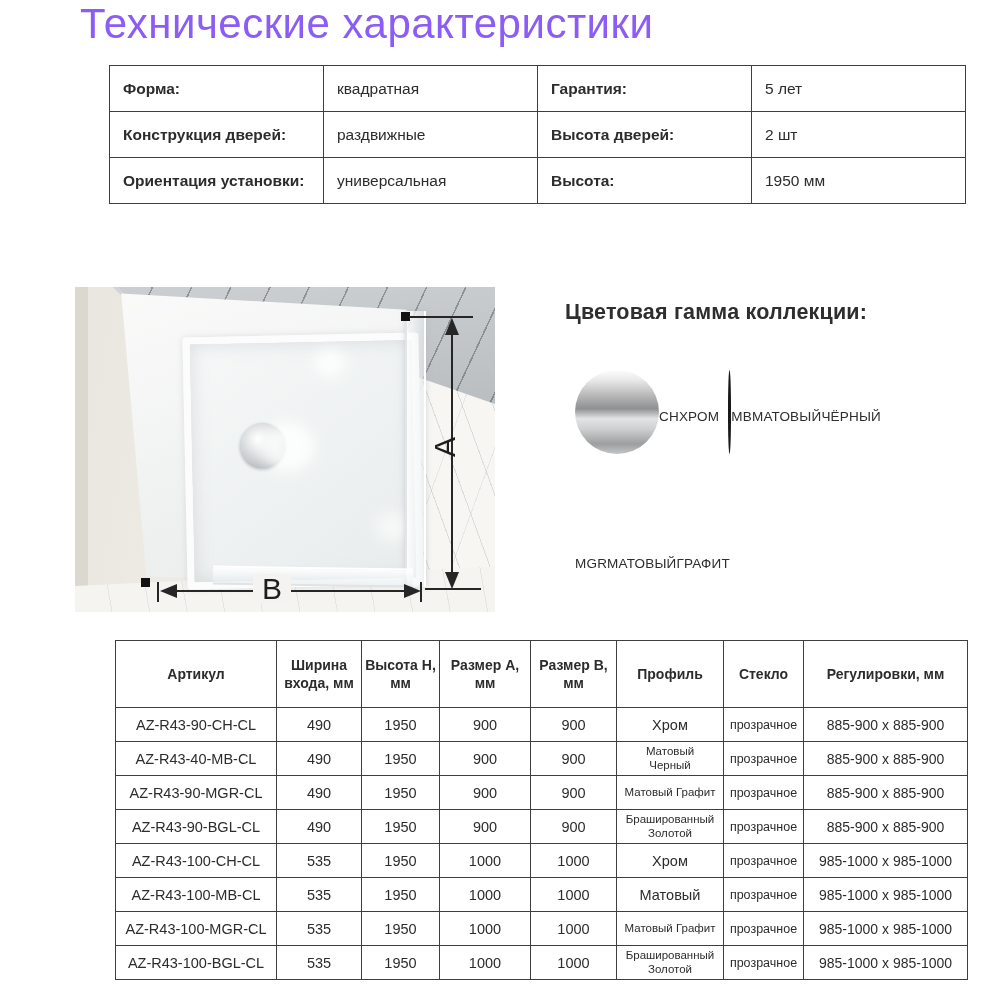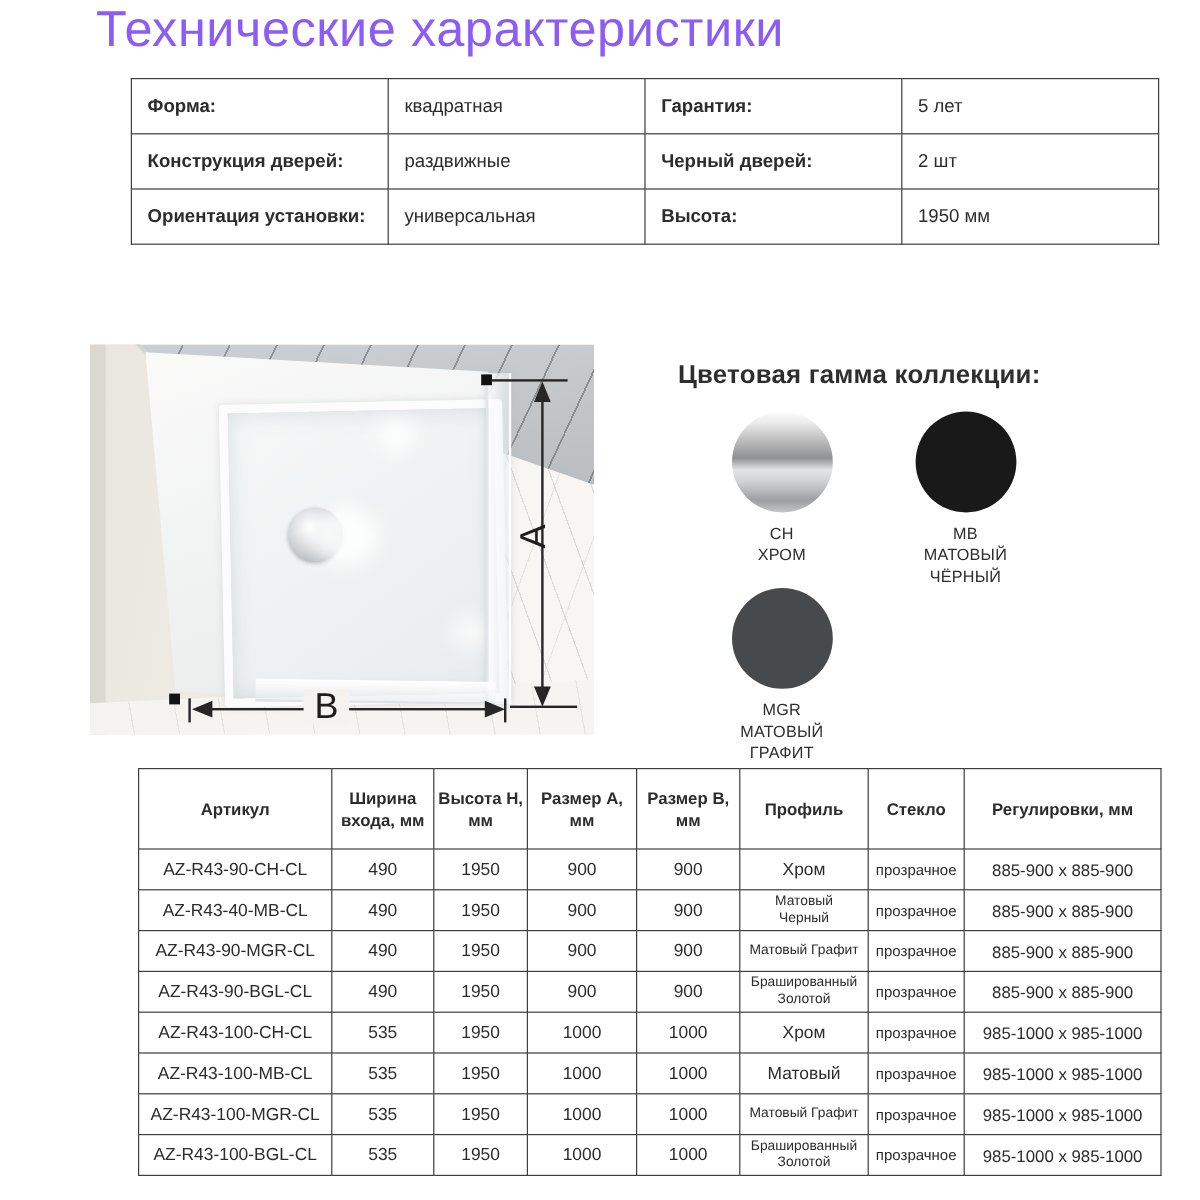--- a/index.html
+++ b/index.html
@@ -61,21 +61,21 @@
   .arr-left  { border-top:7px solid transparent; border-bottom:7px solid transparent; border-right:17px solid #262626; }
   .arr-right { border-top:7px solid transparent; border-bottom:7px solid transparent; border-left:17px solid #262626; }
   .dim-label { position:absolute; z-index:6; font-size:30px; color:#1d1d1d; line-height:1; }
   .lbl-a { left:360px; top:145px; transform:rotate(-90deg); }
   .lbl-b { left:178px; top:287px; background:#f4f3f0; padding:0 9px; }
 
   
   .palette { position:absolute; left:563px; top:289px; width:372px; }
   .palette-title { font-size:21.5px; font-weight:700; color:#2e2e2e; margin:11px 0 18px 2px; letter-spacing:.2px; }
   .swatch-grid { display:grid; grid-template-columns:153px 153px; margin-left:12px; }
-  .swatch-cell { display:flex; flex-direction:column; align-items:center; min-height:147px; }
+  .swatch-cell { display:flex; flex-direction:row; align-items:center; min-height:147px; }
   .swatch-circle { width:84px; height:84px; border-radius:50%; margin-bottom:9px; }
   .sw-chrome { background:linear-gradient(180deg,#fdfdfd 0%,#e9e9e9 12%,#b9b9b9 30%,#8e9092 46%,#e3e4e5 58%,#cfd0d1 70%,#9c9ea0 88%,#c4c5c6 100%); }
   .sw-black { background:#191919; }
   .sw-gold { background:linear-gradient(90deg,#dfc468 0%,#eedd92 18%,#e3cb72 38%,#f0e09a 55%,#dcc165 75%,#ecd987 100%); }
   .sw-graphite { background:#474a4c; }
   .swatch-code, .swatch-name-line { font-size:13.5px; color:#2e2e2e; line-height:1.32; letter-spacing:.2px; text-align:center; }
 
   
   .products-table { position:absolute; left:75px; top:640px; width:852px; border-collapse:collapse; table-layout:fixed;margin-left:40px; }
   .products-table th, .products-table td { border:1.5px solid #3e3e3e; text-align:center; vertical-align:middle; padding:0 3px; color:#2c2c2c; }
@@ -96,21 +96,21 @@
     <tbody>
         <tr>
           <td class="lbl">Форма:</td>
           <td>квадратная</td>
           <td class="lbl">Гарантия:</td>
           <td>5 лет</td>
         </tr>
         <tr>
           <td class="lbl">Конструкция дверей:</td>
           <td>раздвижные</td>
-          <td class="lbl">Черный дверей:</td>
+          <td class="lbl">Высота дверей:</td>
           <td>2 шт</td>
         </tr>
         <tr>
           <td class="lbl">Ориентация установки:</td>
           <td>универсальная</td>
           <td class="lbl">Высота:</td>
           <td>1950 мм</td>
         </tr>
       </tbody>
   </table>

